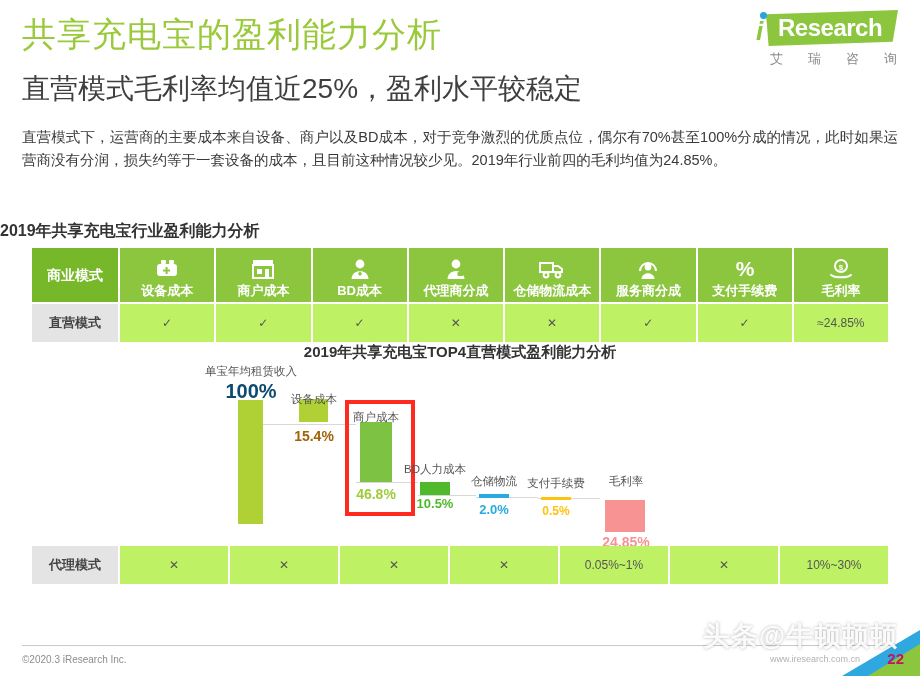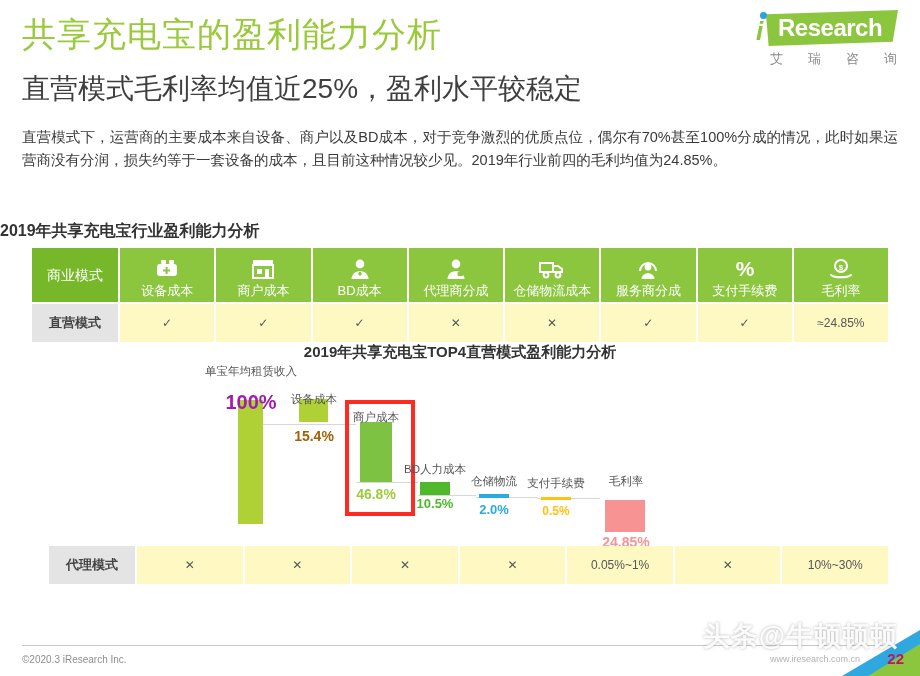--- a/index.html
+++ b/index.html
@@ -87,24 +87,24 @@
   .th:last-child{border-right:none;}
   .th.first{
     background:#77B82A;
     justify-content:center;padding-bottom:0;
     flex:0 0 88px;
   }
   .th-icon{
     height:26px;display:flex;align-items:center;justify-content:center;
     margin-bottom:1px;
   }
-  .th-label{font-size:13px;font-weight:400;line-height:16px;white-space:nowrap;text-align:right;}
+  .th-label{font-size:13px;font-weight:700;line-height:16px;white-space:nowrap;text-align:right;}
   .th.first .th-label{font-size:14px;}
 
-  .tbl-row{display:flex;height:38px;background:#fef9c3;border-top:2px solid #ffffff;}
+  .tbl-row{display:flex;height:38px;background:#bef264;border-top:2px solid #ffffff;}
   .td{
     flex:1 1 0;
     display:flex;align-items:center;justify-content:center;
     font-size:12px;color:#555;
     border-right:2px solid #ffffff;box-sizing:border-box;
   }
   .td:last-child{border-right:none;}
   .td.first{
     flex:0 0 88px;background:#E4E4E4;color:#444;font-weight:700;font-size:13px;
   }
@@ -310,21 +310,21 @@
 
     <div class="connector" style="left:83px;top:62px;width:36px;"></div>
     <div class="connector" style="left:119px;top:62px;width:57px;"></div>
     <div class="connector" style="left:176px;top:120px;width:62px;"></div>
     <div class="connector" style="left:238px;top:133px;width:58px;"></div>
     <div class="connector" style="left:296px;top:135px;width:62px;"></div>
     <div class="connector" style="left:358px;top:136px;width:62px;"></div>
 
     <div class="bar" style="left:58px;bottom:18px;width:25px;height:124px;background:#AFD136;"></div>
     <div class="bar-label" style="left:6px;top:2px;width:130px;">单宝年均租赁收入</div>
-    <div class="bar-value" style="left:30px;top:18px;width:82px;font-size:20px;color:#a21caf;margin-top:11px;">100%</div>
+    <div class="bar-value" style="left:30px;top:18px;width:82px;font-size:20px;color:#0c4a6e;">100%</div>
 
     <div class="bar" style="left:119px;bottom:120px;width:29px;height:23px;background:#AFD136;"></div>
     <div class="bar-label" style="left:82px;top:30px;width:104px;">设备成本</div>
     <div class="bar-value" style="left:92px;top:66px;width:84px;font-size:14px;color:#a16207;">15.4%</div>
 
     <div class="bar" style="left:180px;bottom:60px;width:32px;height:60px;background:#7DC242;"></div>
     <div class="bar-label" style="left:144px;top:48px;width:104px;">商户成本</div>
     <div class="bar-value" style="left:154px;top:124px;width:84px;font-size:14px;color:#9FCB3B;">46.8%</div>
     <div class="hilite" style="left:165px;top:38px;width:62px;height:108px;"></div>
 
@@ -339,21 +339,21 @@
     <div class="bar" style="left:361px;bottom:42px;width:30px;height:3px;background:#FFC20E;"></div>
     <div class="bar-label" style="left:328px;top:114px;width:96px;">支付手续费</div>
     <div class="bar-value" style="left:336px;top:142px;width:80px;font-size:12px;color:#FFC20E;">0.5%</div>
 
     <div class="bar" style="left:425px;bottom:10px;width:40px;height:32px;background:#F79393;"></div>
     <div class="bar-label" style="left:400px;top:112px;width:92px;">毛利率</div>
     <div class="bar-value" style="left:400px;top:172px;width:92px;font-size:14px;color:#F79393;">24.85%</div>
   </div>
 
   <div class="tbl2">
-    <div class="tbl-row" style="border-top:none;margin-left:17px;">
+    <div class="tbl-row" style="border-top:none;">
       <div class="td first">代理模式</div>
       <div class="td">✕</div>
       <div class="td">✕</div>
       <div class="td">✕</div>
       <div class="td">✕</div>
       <div class="td">0.05%~1%</div>
       <div class="td">✕</div>
       <div class="td">10%~30%</div>
     </div>
   </div>

